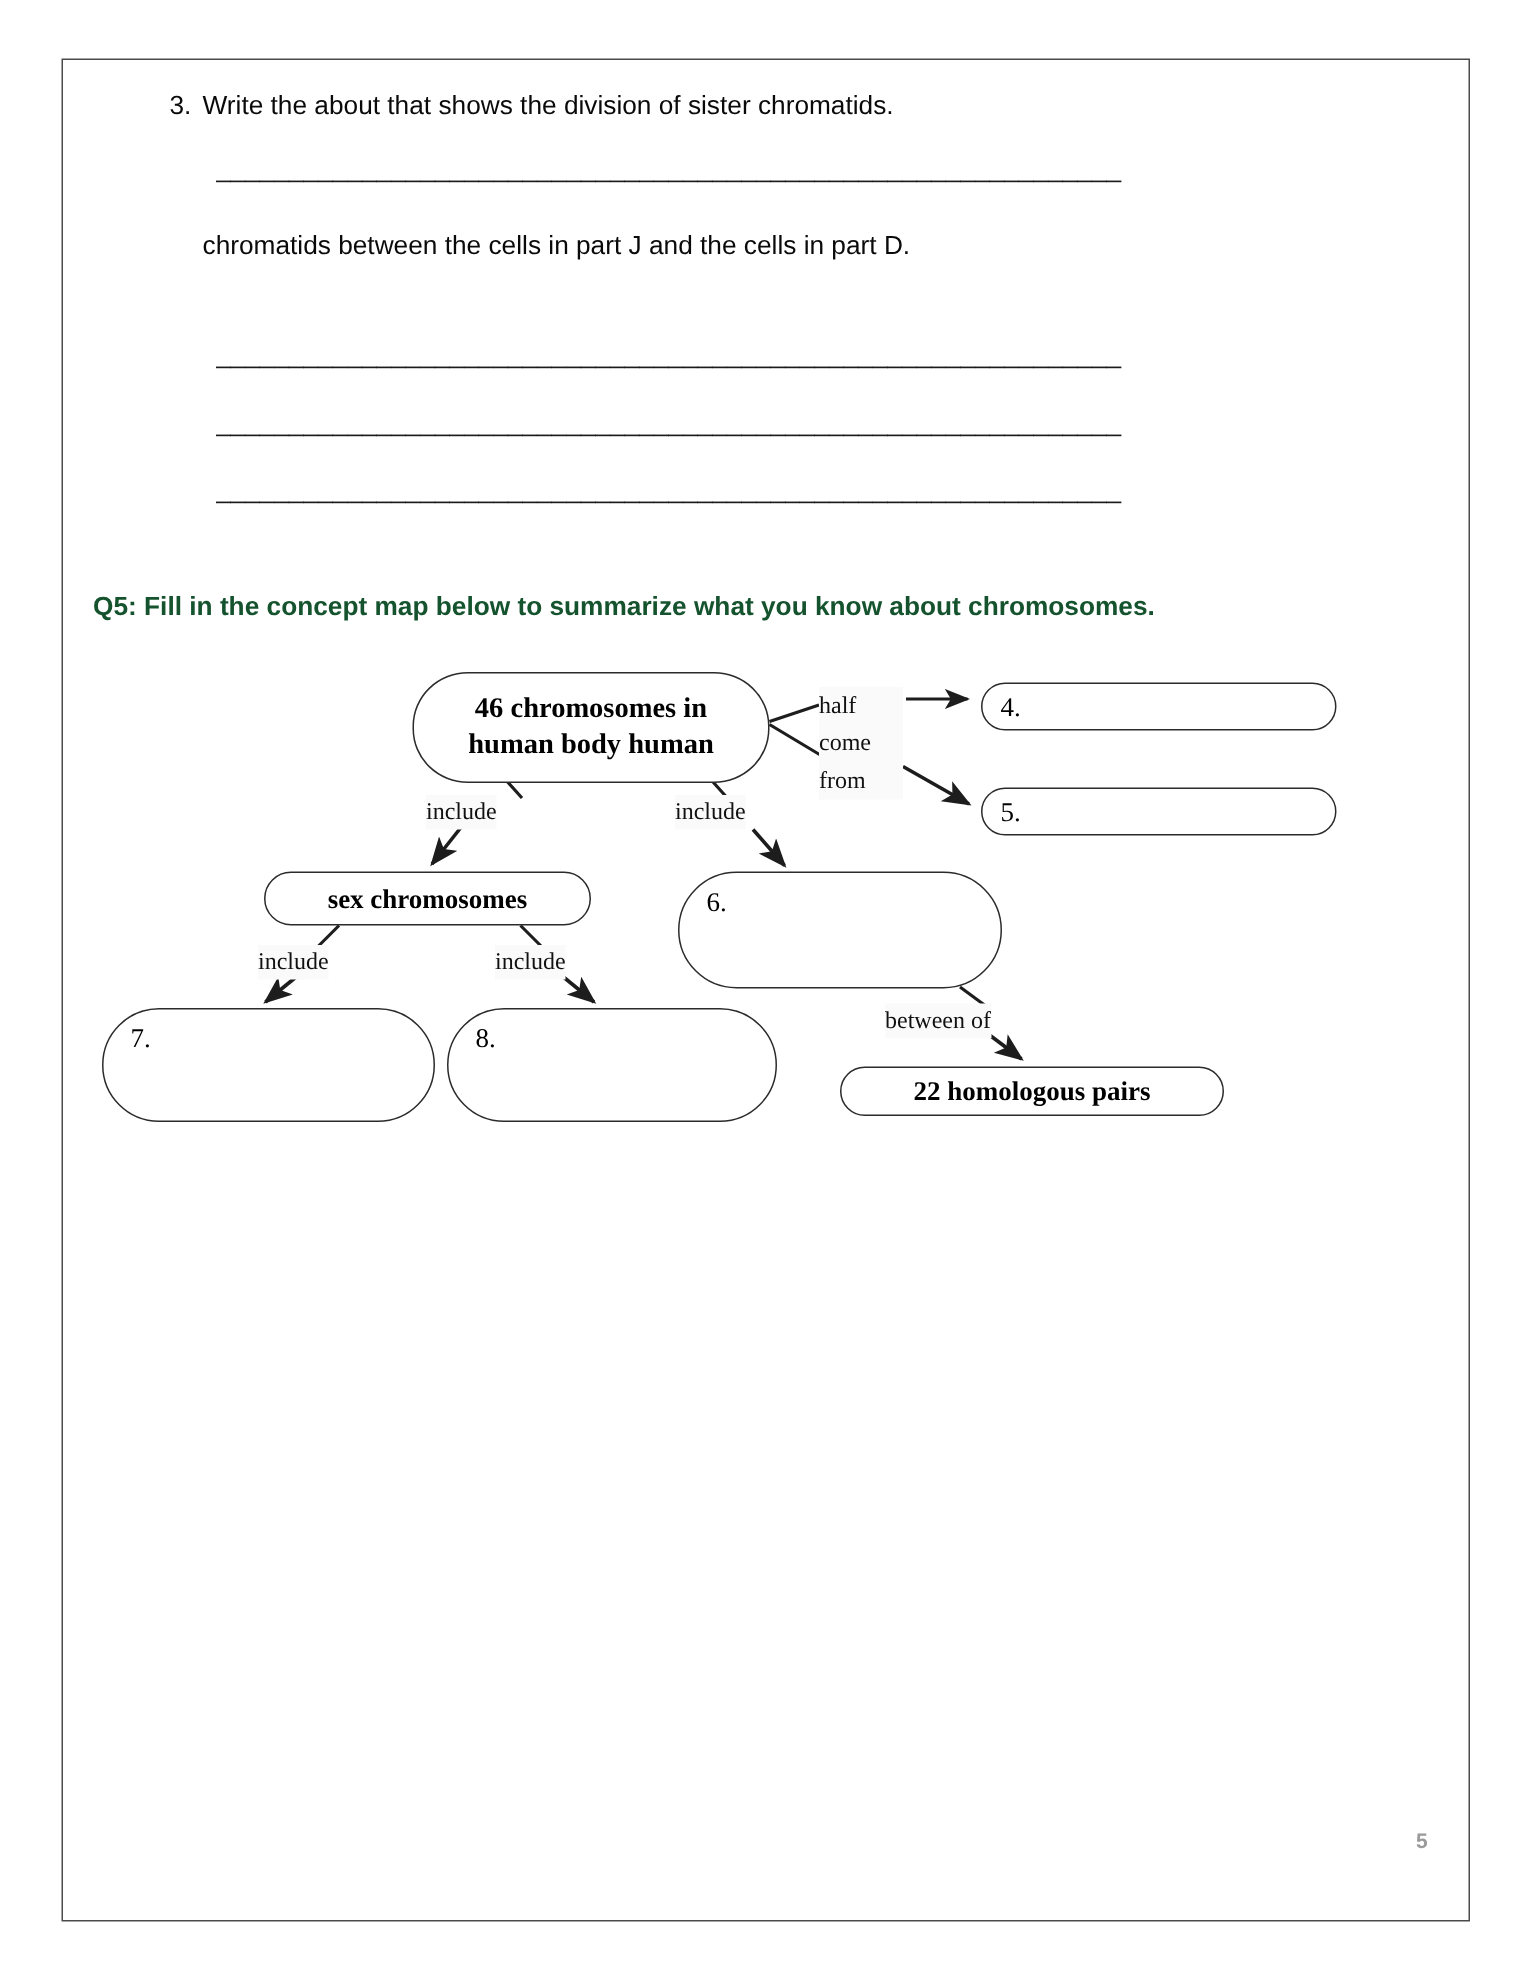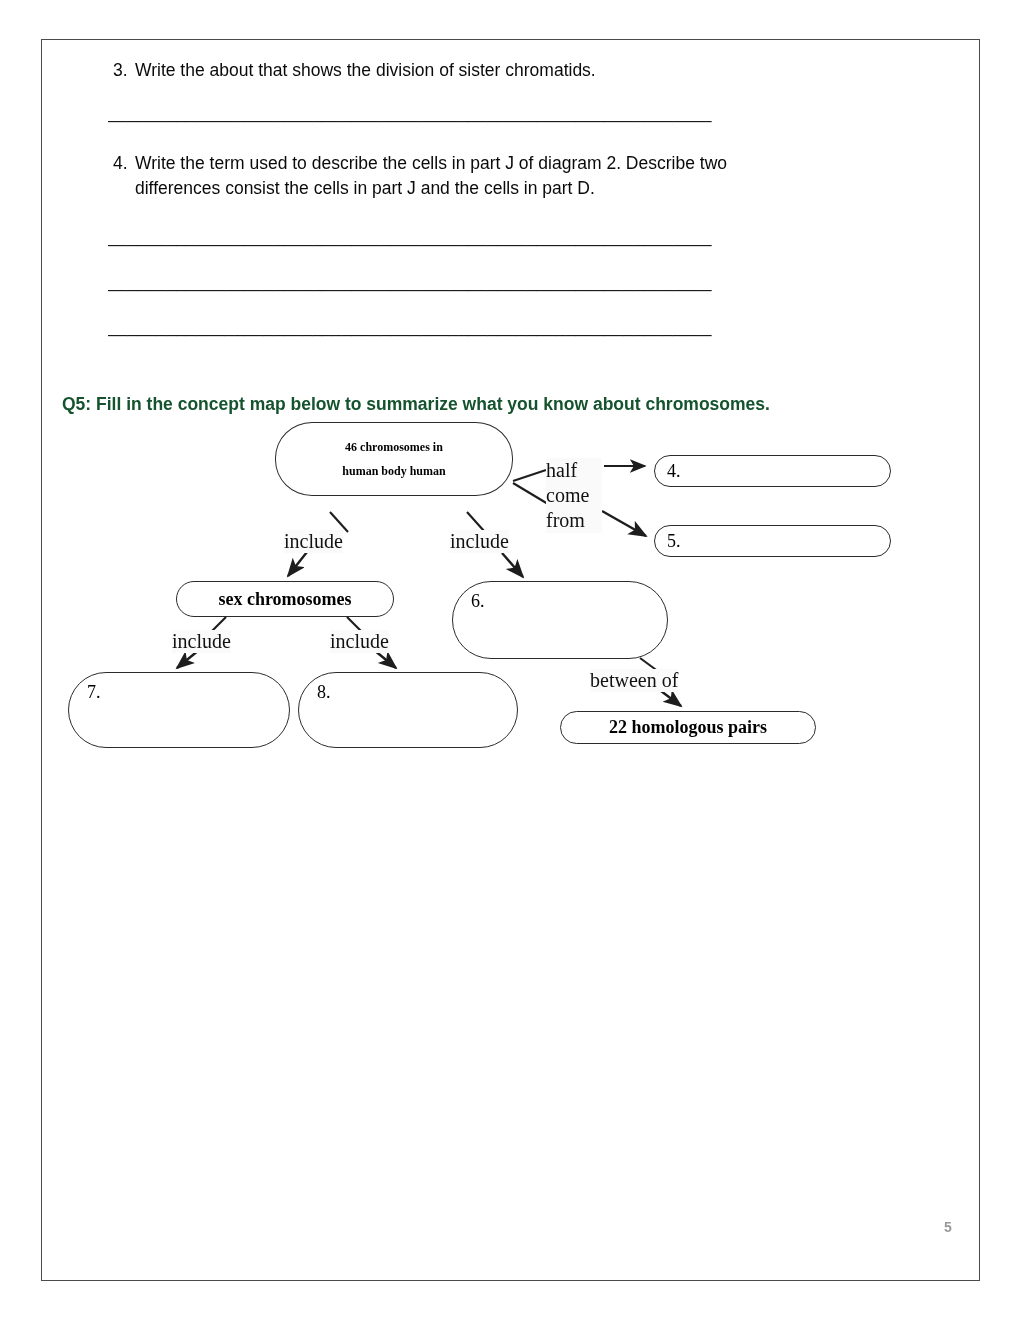--- a/index.html
+++ b/index.html
@@ -52,20 +52,21 @@
   .answer-line {
     position: absolute;
     font-family: "Liberation Sans", sans-serif;
     font-size: 17.5px;
     letter-spacing: 0px;
     color: #1b1b1b;
     white-space: nowrap;
     overflow: hidden;
     height: 24px;
     line-height: 24px;
+    margin-left: 36px;
   }
   #line-q3   { left: 108px; top: 100px;  width: 650px; }
   #line-q4-1 { left: 108px; top: 224px;  width: 650px; }
   #line-q4-2 { left: 108px; top: 269px;  width: 650px; }
   #line-q4-3 { left: 108px; top: 314px;  width: 650px; }
 
   
   #q5-heading {
     position: absolute;
     left: 62px;
@@ -110,25 +111,25 @@
   .cm-node.left {
     justify-content: flex-start;
   }
   .cm-node.bold {
     font-weight: bold;
   }
 
   
   #node-root {
     left: 275px;
-    top: 422px;
+    top: 448px;
     width: 238px;
     height: 74px;
     border-radius: 37px / 36px;
-    font-size: 12px;
+    font-size: 19px;
     line-height: 24px;
     font-weight: bold;
   }
 
   
   #node-4 {
     left: 654px;
     top: 455px;
     width: 237px;
     height: 32px;
@@ -200,21 +201,21 @@
     height: 33px;
     border-radius: 17px;
     font-size: 18px;
     font-weight: bold;
   }
 
   
   .cm-label {
     position: absolute;
     font-family: "Liberation Serif", serif;
-    font-size: 20px;
+    font-size: 16px;
     line-height: 23px;
     color: #111111;
     white-space: nowrap;
     background: #fafafa;
     z-index: 4;
   }
   #label-include-1 { left: 284px; top: 530px; }
   #label-include-2 { left: 450px; top: 530px; }
   #label-halfcomefrom {
     left: 546px; top: 458px;
@@ -242,25 +243,22 @@
 
 <div id="page-sheet"></div>
 
 <div class="question" id="q3">
   <span class="q-num">3.</span><span class="q-body">Write the about that shows the division of sister chromatids.</span>
 </div>
 
 <div class="answer-line" id="line-q3">______________________________________________________________</div>
 
 <div class="question" id="q4">
-  <div>
-    <span class="q-num">4.</span><span class="q-body">Write the term used to describe the cells in part J of diagram 2. Describe two</span>
-  </div>
   <div style="padding-left:22px;">
-    <span>differences consist the cells in part J and the cells in part D.</span>
+    <span>chromatids between the cells in part J and the cells in part D.</span>
   </div>
 </div>
 
 <div class="answer-line" id="line-q4-1">______________________________________________________________</div>
 <div class="answer-line" id="line-q4-2">______________________________________________________________</div>
 <div class="answer-line" id="line-q4-3">______________________________________________________________</div>
 
 <div id="q5-heading">Q5: Fill in the concept map below to summarize what you know about chromosomes.</div>
 
 <div id="concept-map">

